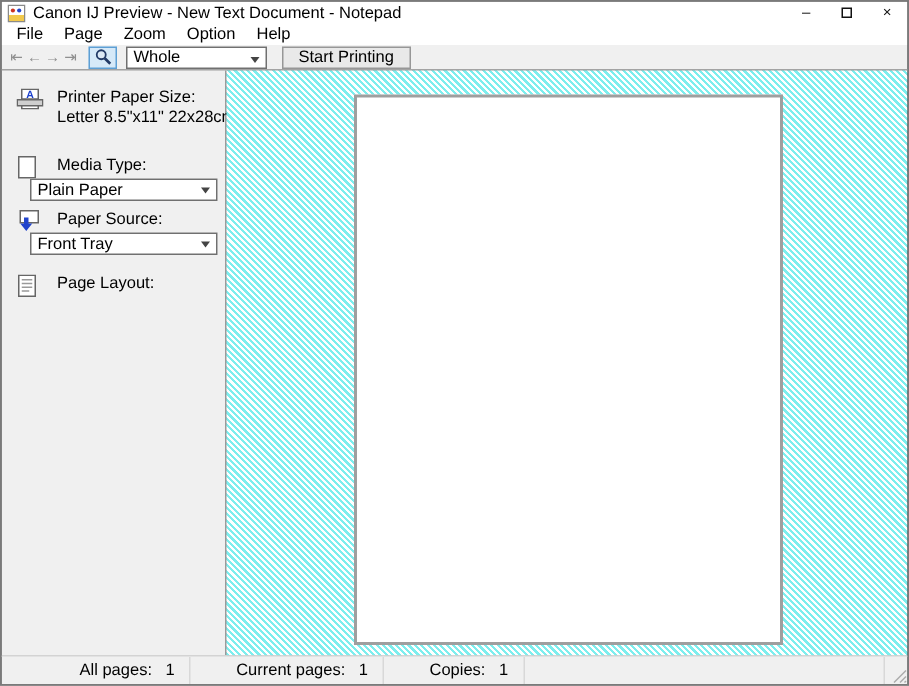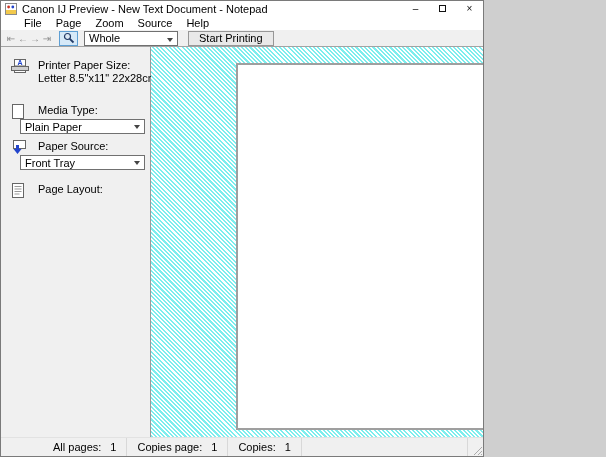--- a/index.html
+++ b/index.html
@@ -1,34 +1,34 @@
 <!DOCTYPE html>
 <html><head>
 <meta charset="utf-8">
 <style>
   * { box-sizing: border-box; }
   html,body { margin:0; padding:0; background:#cfcfcf; }
   body { font-family:"Liberation Sans", sans-serif; font-size:11px; color:#000; }
   .window {
-    position:relative; width:484px; height:457px;
+    position:relative; width:606px; height:457px;
     border:1px solid #7a7a7a; background:#404040; overflow:hidden;
   }
   
   .titlebar {
     height:15px; background:#ffffff; display:flex; align-items:center;
     padding-left:4px; gap:5px; position:relative;
   }
   .app-icon { width:12px; height:12px; display:block; }
   .title-text { font-size:11px; white-space:nowrap; }
   .win-controls { position:absolute; right:0; top:0; height:15px; display:flex; }
   .win-btn { width:27px; height:15px; display:flex; align-items:center; justify-content:center;
              font-size:10px; line-height:1; color:#111; }
   .max-box { width:7px; height:7px; border:1px solid #111; display:block; }
   
-  .menubar { height:14px; background:#ffffff; display:flex; align-items:center; padding-left:16px; }
+  .menubar { height:14px; background:#ffffff; display:flex; align-items:center; padding-left:3px; }
   .menu-item { padding:0 7px; height:14px; display:flex; align-items:center; cursor:default; }
   
   .toolbar { height:17px; background:#f0f0f0; display:flex; align-items:center;
              padding-left:4px; border-bottom:1px solid #a3a3a3; }
   .nav-btn { width:12px; height:15px; display:flex; align-items:center; justify-content:center;
              color:#8f8f8f; font-size:10px; }
   .tool-toggle { width:19px; height:15px; margin-left:6px; background:#d6e9f8;
                  border:1px solid #5e9fd4; display:flex; align-items:center; justify-content:center; }
   .combobox { margin-left:6px; width:94px; height:15px; background:#fff; border:1px solid #707070;
               display:flex; align-items:center; padding:0 4px; position:relative; }
@@ -54,21 +54,21 @@
                       border-left:3px solid transparent; border-right:3px solid transparent;
                       border-top:4px solid #444; }
   .preview {
     flex:1; position:relative;
     background:repeating-linear-gradient(45deg, #7deeee 0 1.5px, #ffffff 1.5px 3px);
   }
   .page { position:absolute; left:85px; top:16px; width:286px; height:367px;
           background:#ffffff; border:2px solid #9f9f9f; }
   
   .statusbar { position:absolute; left:0; right:0; bottom:0; height:19px; background:#f0f0f0;
-               border-top:1px solid #e2e2e2; display:flex; align-items:center; }
+               border-top:1px solid #e2e2e2; display:flex; align-items:center;gap:20px; }
   .sb-item { display:flex; align-items:center; gap:9px; padding:0 10px; height:100%;
              border-right:1px solid #d8d8d8; }
   .sb-item.first { margin-left:42px; }
   .sb-grip { margin-left:auto; width:16px; height:100%; border-left:1px solid #d8d8d8;
              display:flex; align-items:flex-end; justify-content:flex-end; }
 </style>
 </head>
 <body>
 
 <div class="window">
@@ -91,21 +91,21 @@
       <span class="win-btn">
           <span>×</span>
         </span>
     </div>
   </div>
 
   <div class="menubar">
     <span class="menu-item">File</span>
     <span class="menu-item">Page</span>
     <span class="menu-item">Zoom</span>
-    <span class="menu-item">Source</span>
+    <span class="menu-item">Option</span>
     <span class="menu-item">Help</span>
   </div>
 
   <div class="toolbar">
     <span class="nav-btn">
         <span>⇤</span>
       </span>
     <span class="nav-btn">
         <span>←</span>
       </span>
@@ -185,21 +185,21 @@
       <div class="page"></div>
     </div>
   </div>
 
   <div class="statusbar">
     <div class="sb-item first">
       <span>All pages:</span>
       <span>1</span>
     </div>
     <div class="sb-item">
-      <span>Copies page:</span>
+      <span>Current pages:</span>
       <span>1</span>
     </div>
     <div class="sb-item">
       <span>Copies:</span>
       <span>1</span>
     </div>
     <div class="sb-grip">
       <svg width="12" height="12" viewBox="0 0 12 12">
         <line x1="3" y1="11" x2="11" y2="3" stroke="#aaaaaa"></line>
         <line x1="7" y1="11" x2="11" y2="7" stroke="#aaaaaa"></line>

